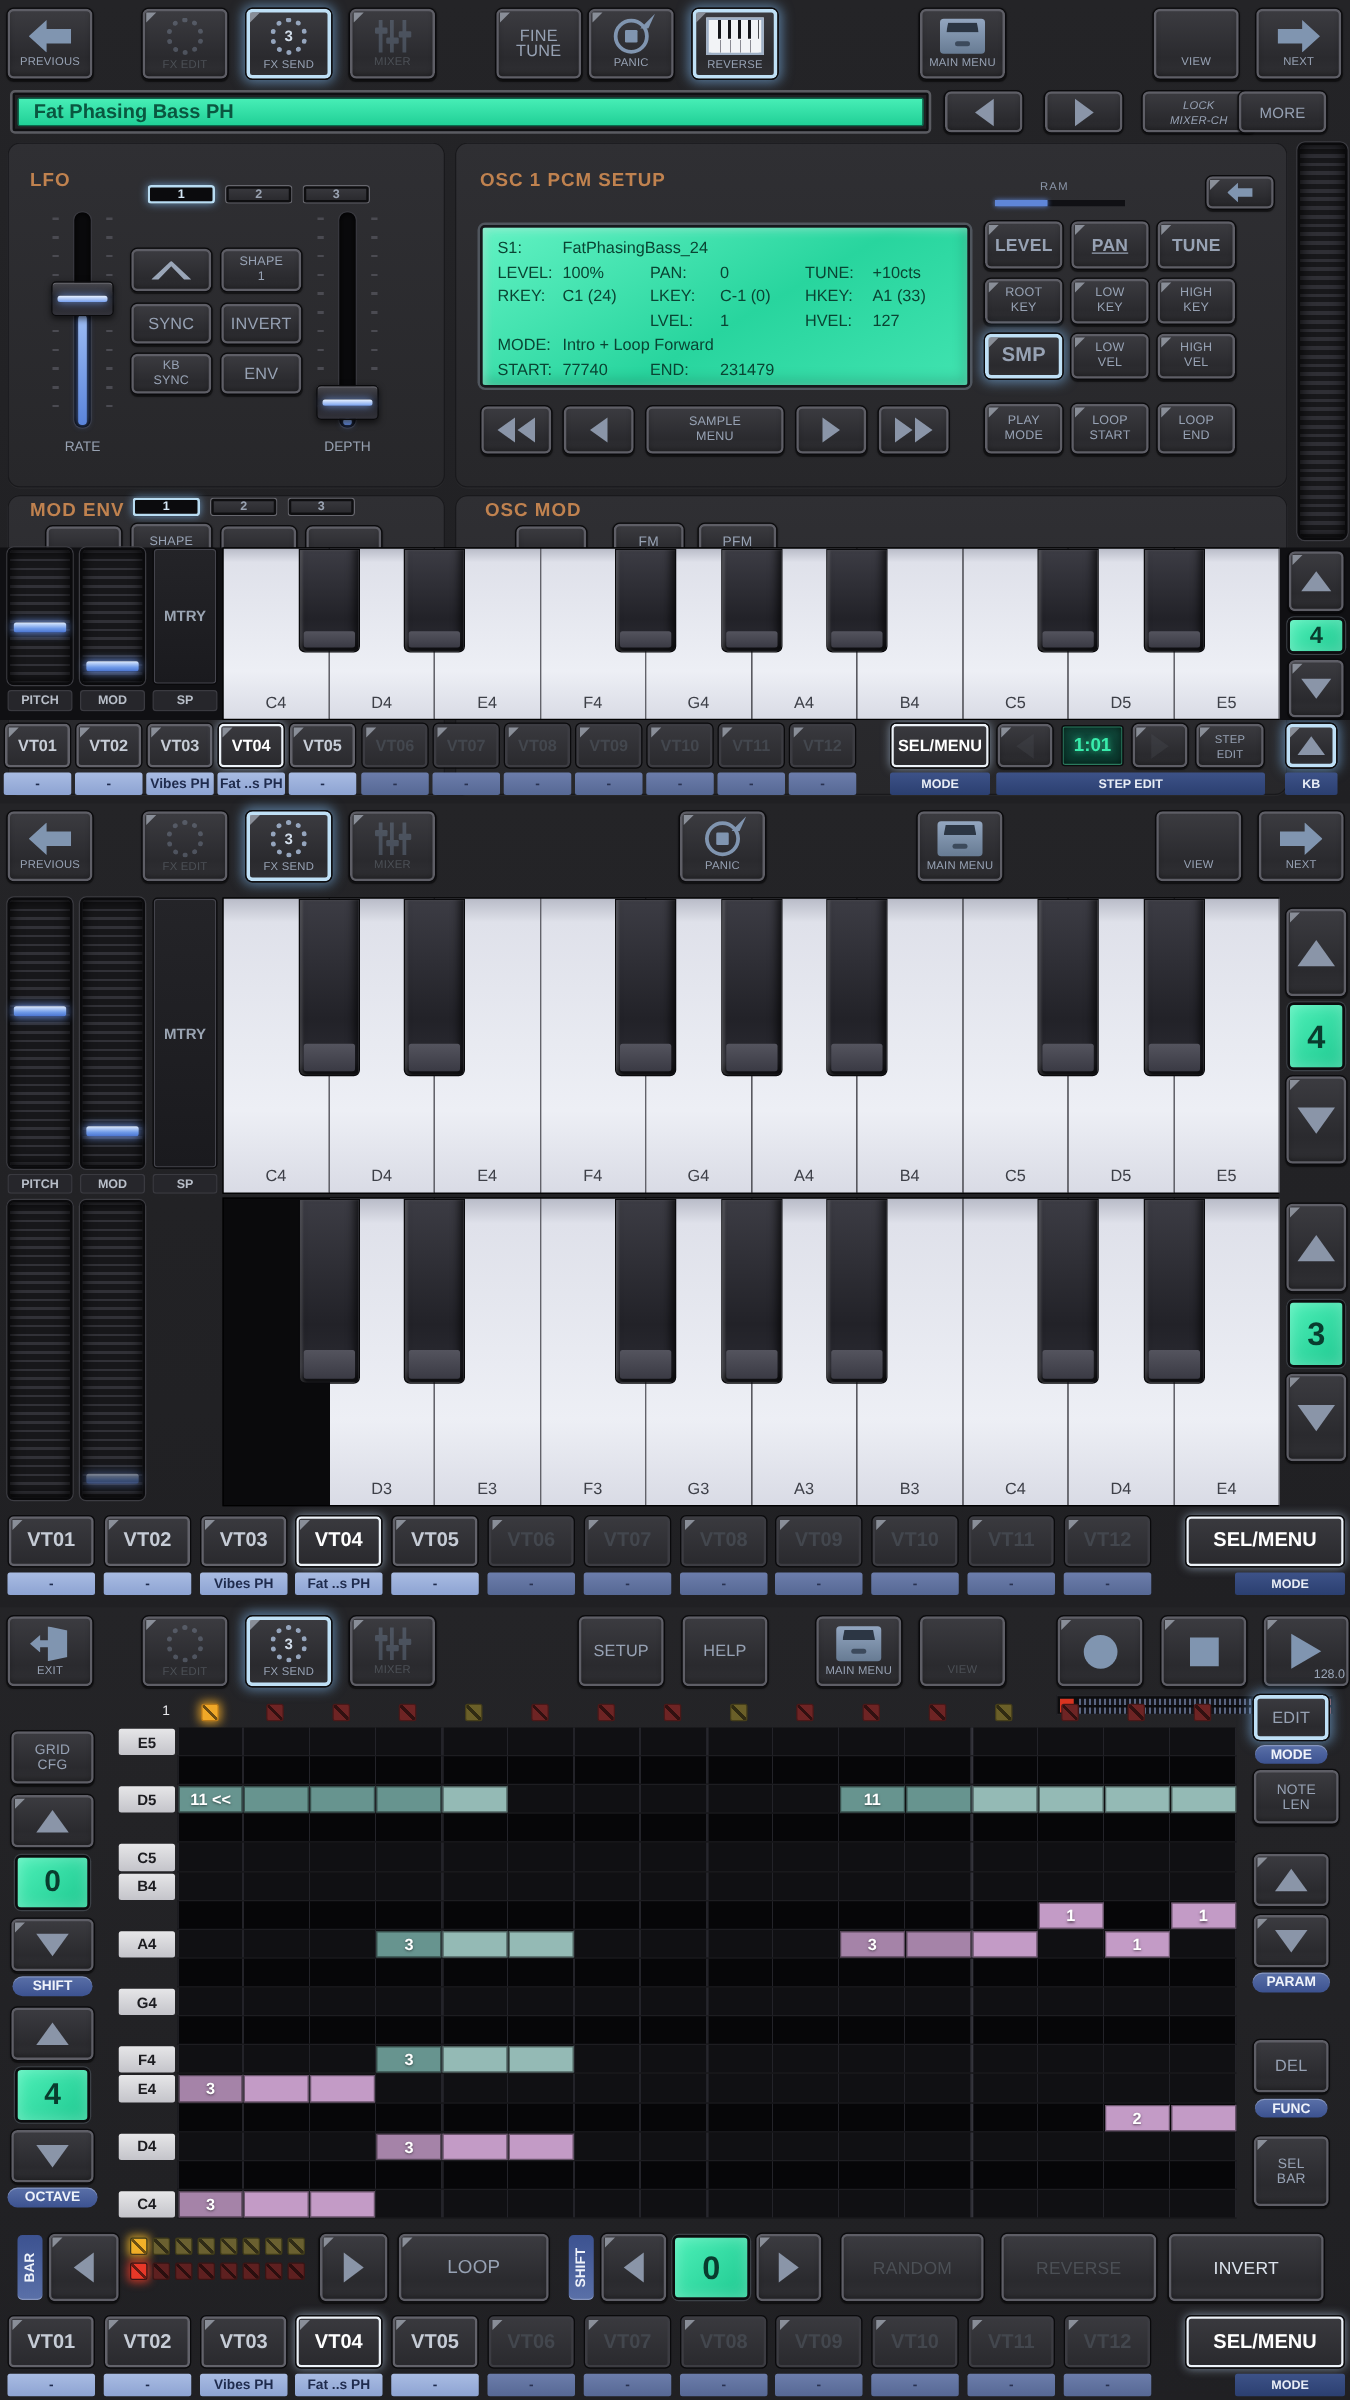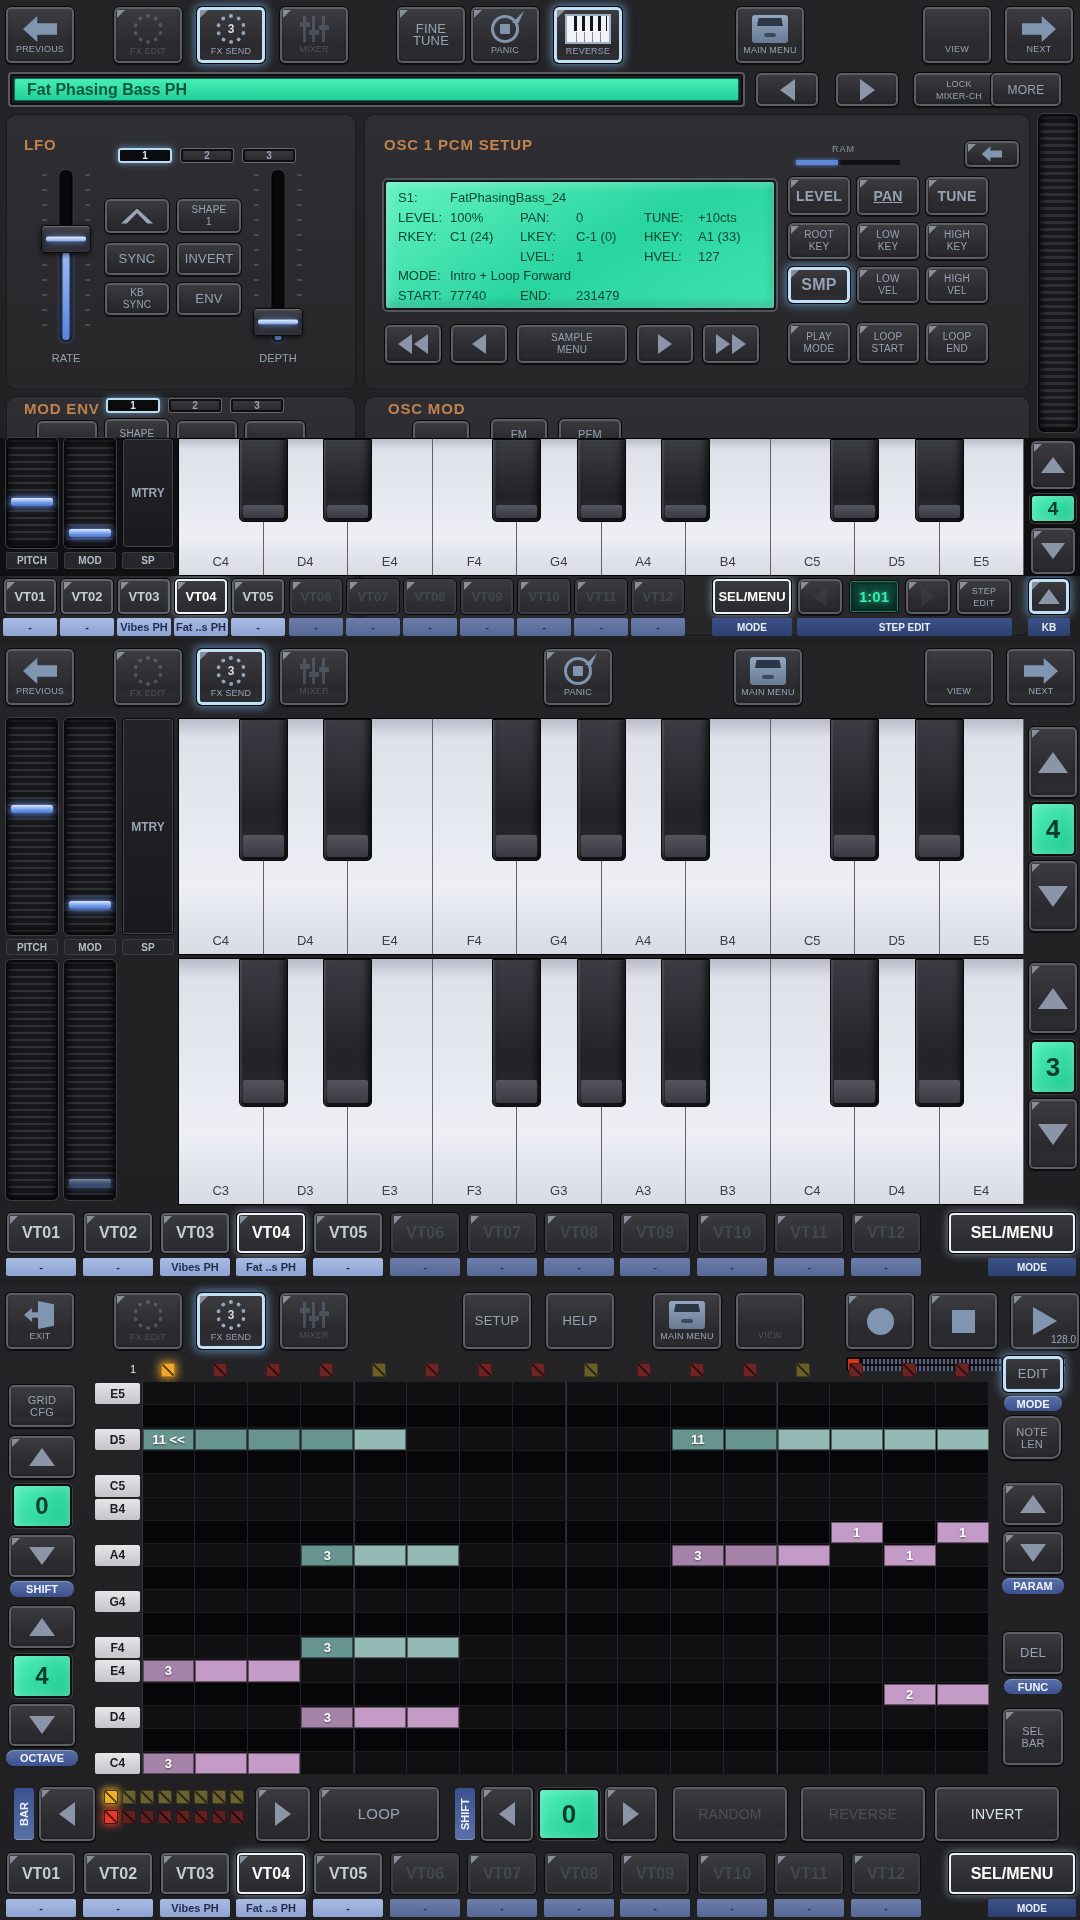--- a/index.html
+++ b/index.html
@@ -198,21 +198,21 @@
       </div>
       <div class="namebar abs" style="left: 8px; top: 72px; width: 737px; height: 35px;">
         <div class="inner">Fat Phasing Bass PH</div>
       </div>
       <div class="btn" style="left: 755px; top: 72px; width: 64px; height: 35px;">
         <div class="tl" style="border-top: 11px solid transparent; border-bottom: 11px solid transparent; border-right: 15.4px solid rgb(138, 149, 168);"></div>
       </div>
       <div class="btn" style="left: 835px; top: 72px; width: 64px; height: 35px;">
         <div class="tl" style="border-top: 11px solid transparent; border-bottom: 11px solid transparent; border-left: 15.4px solid rgb(138, 149, 168);"></div>
       </div>
-      <div class="btn" style="left: 913px; top: 72px; width: 92px; height: 35px;">
+      <div class="btn" style="left: 913px; top: 72px; width: 92px; height: 35px; font-style: italic;">
         <span class="blab" style="font-size: 9px;">LOCK</span>
         <span class="blab" style="font-size: 9px;">MIXER-CH</span>
       </div>
       <div class="btn" style="left: 990px; top: 72px; width: 72px; height: 35px;">
         <span class="blab" style="font-size: 12px;">MORE</span>
       </div>
       <div class="panel abs" style="left: 6px; top: 114px; width: 350px; height: 276px;">
         <div class="ptitle abs" style="left: 18px; top: 22px;">LFO</div>
         <div class="tab sel abs" style="left: 112px; top: 34px; width: 54px; height: 15px;">
           <span>1</span>
@@ -654,23 +654,20 @@
         <span>4</span>
       </div>
       <div class="btn ck" style="left: 1028px; top: 217px; width: 50px; height: 72px;">
         <div class="tl" style="border-left: 15px solid transparent; border-right: 15px solid transparent; border-top: 21px solid rgb(138, 149, 168);"></div>
       </div>
       <div class="wheel abs" style="left: 6px; top: 317px; width: 52px; height: 240px;"></div>
       <div class="wheel abs" style="left: 64px; top: 317px; width: 52px; height: 240px;">
         <div class="led" style="top: 92%; opacity: 0.45;"></div>
       </div>
       <div class="kbbox abs" style="left: 178px; top: 315px; width: 845px; height: 247px;">
-        <div class="wk abs" style="left: 0px; top: 0px; width: 84.5px; bottom: 0px;">
-          <span class="klab">C3</span>
-        </div>
         <div class="wk abs" style="left: 84.5px; top: 0px; width: 84.5px; bottom: 0px;">
           <span class="klab">D3</span>
         </div>
         <div class="wk abs" style="left: 169px; top: 0px; width: 84.5px; bottom: 0px;">
           <span class="klab">E3</span>
         </div>
         <div class="wk abs" style="left: 253.5px; top: 0px; width: 84.5px; bottom: 0px;">
           <span class="klab">F3</span>
         </div>
         <div class="wk abs" style="left: 338px; top: 0px; width: 84.5px; bottom: 0px;">
@@ -995,21 +992,21 @@
         <span>4</span>
       </div>
       <div class="btn" style="left: 8px; top: 417px; width: 68px; height: 44px;">
         <div class="tl" style="border-left: 13px solid transparent; border-right: 13px solid transparent; border-top: 18.2px solid rgb(138, 149, 168);"></div>
       </div>
       <div class="pill abs" style="left: 6px; top: 464px; width: 72px; height: 16px;">OCTAVE</div>
       <div class="btn sel" style="left: 1002px; top: 69px; width: 62px; height: 38px;">
         <span class="blab" style="font-size: 13px;">EDIT</span>
       </div>
       <div class="pill abs" style="left: 1004px; top: 110px; width: 58px; height: 15px;">MODE</div>
-      <div class="btn" style="left: 1002px; top: 129px; width: 60px; height: 45px; border-radius: 10px;">
+      <div class="btn" style="left: 1002px; top: 129px; width: 70px; height: 45px;">
         <span class="blab" style="font-size: 11px;">NOTE</span>
         <span class="blab" style="font-size: 11px;">LEN</span>
       </div>
       <div class="btn ck" style="left: 1002px; top: 196px; width: 62px; height: 44px;">
         <div class="tl" style="border-left: 13px solid transparent; border-right: 13px solid transparent; border-bottom: 18.2px solid rgb(138, 149, 168);"></div>
       </div>
       <div class="btn ck" style="left: 1002px; top: 245px; width: 62px; height: 44px;">
         <div class="tl" style="border-left: 13px solid transparent; border-right: 13px solid transparent; border-top: 18.2px solid rgb(138, 149, 168);"></div>
       </div>
       <div class="pill abs" style="left: 1002px; top: 292px; width: 62px; height: 16px;">PARAM</div>

